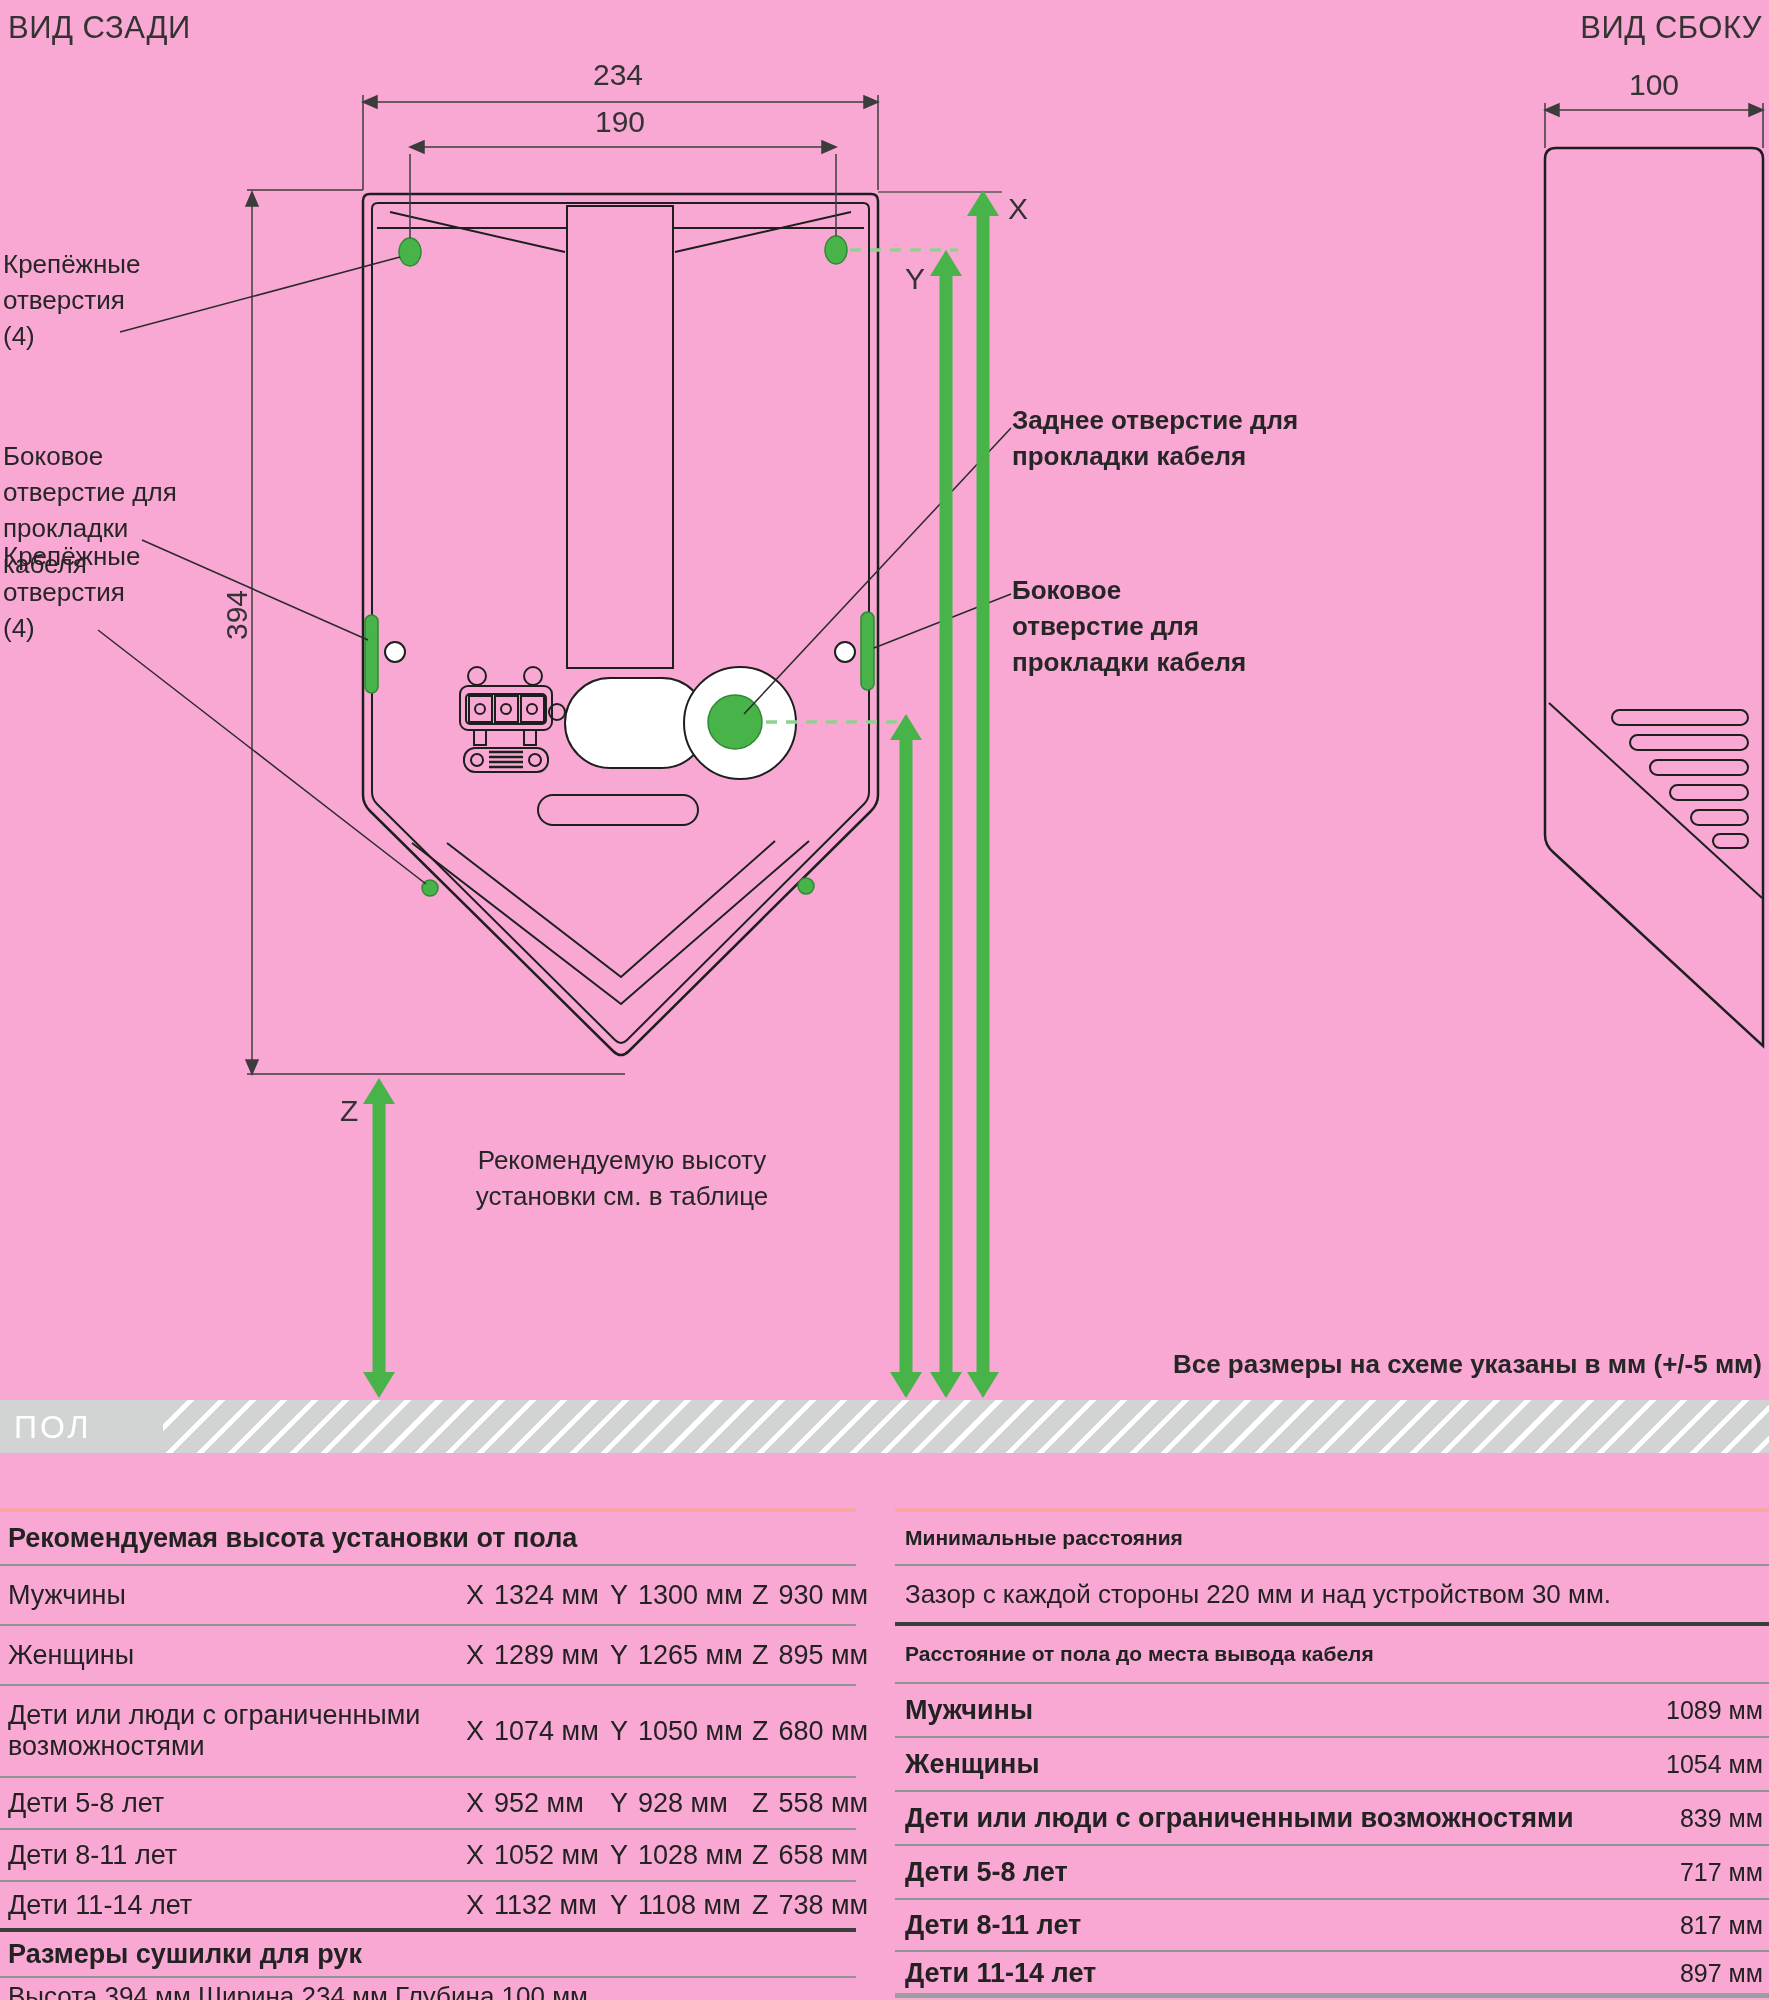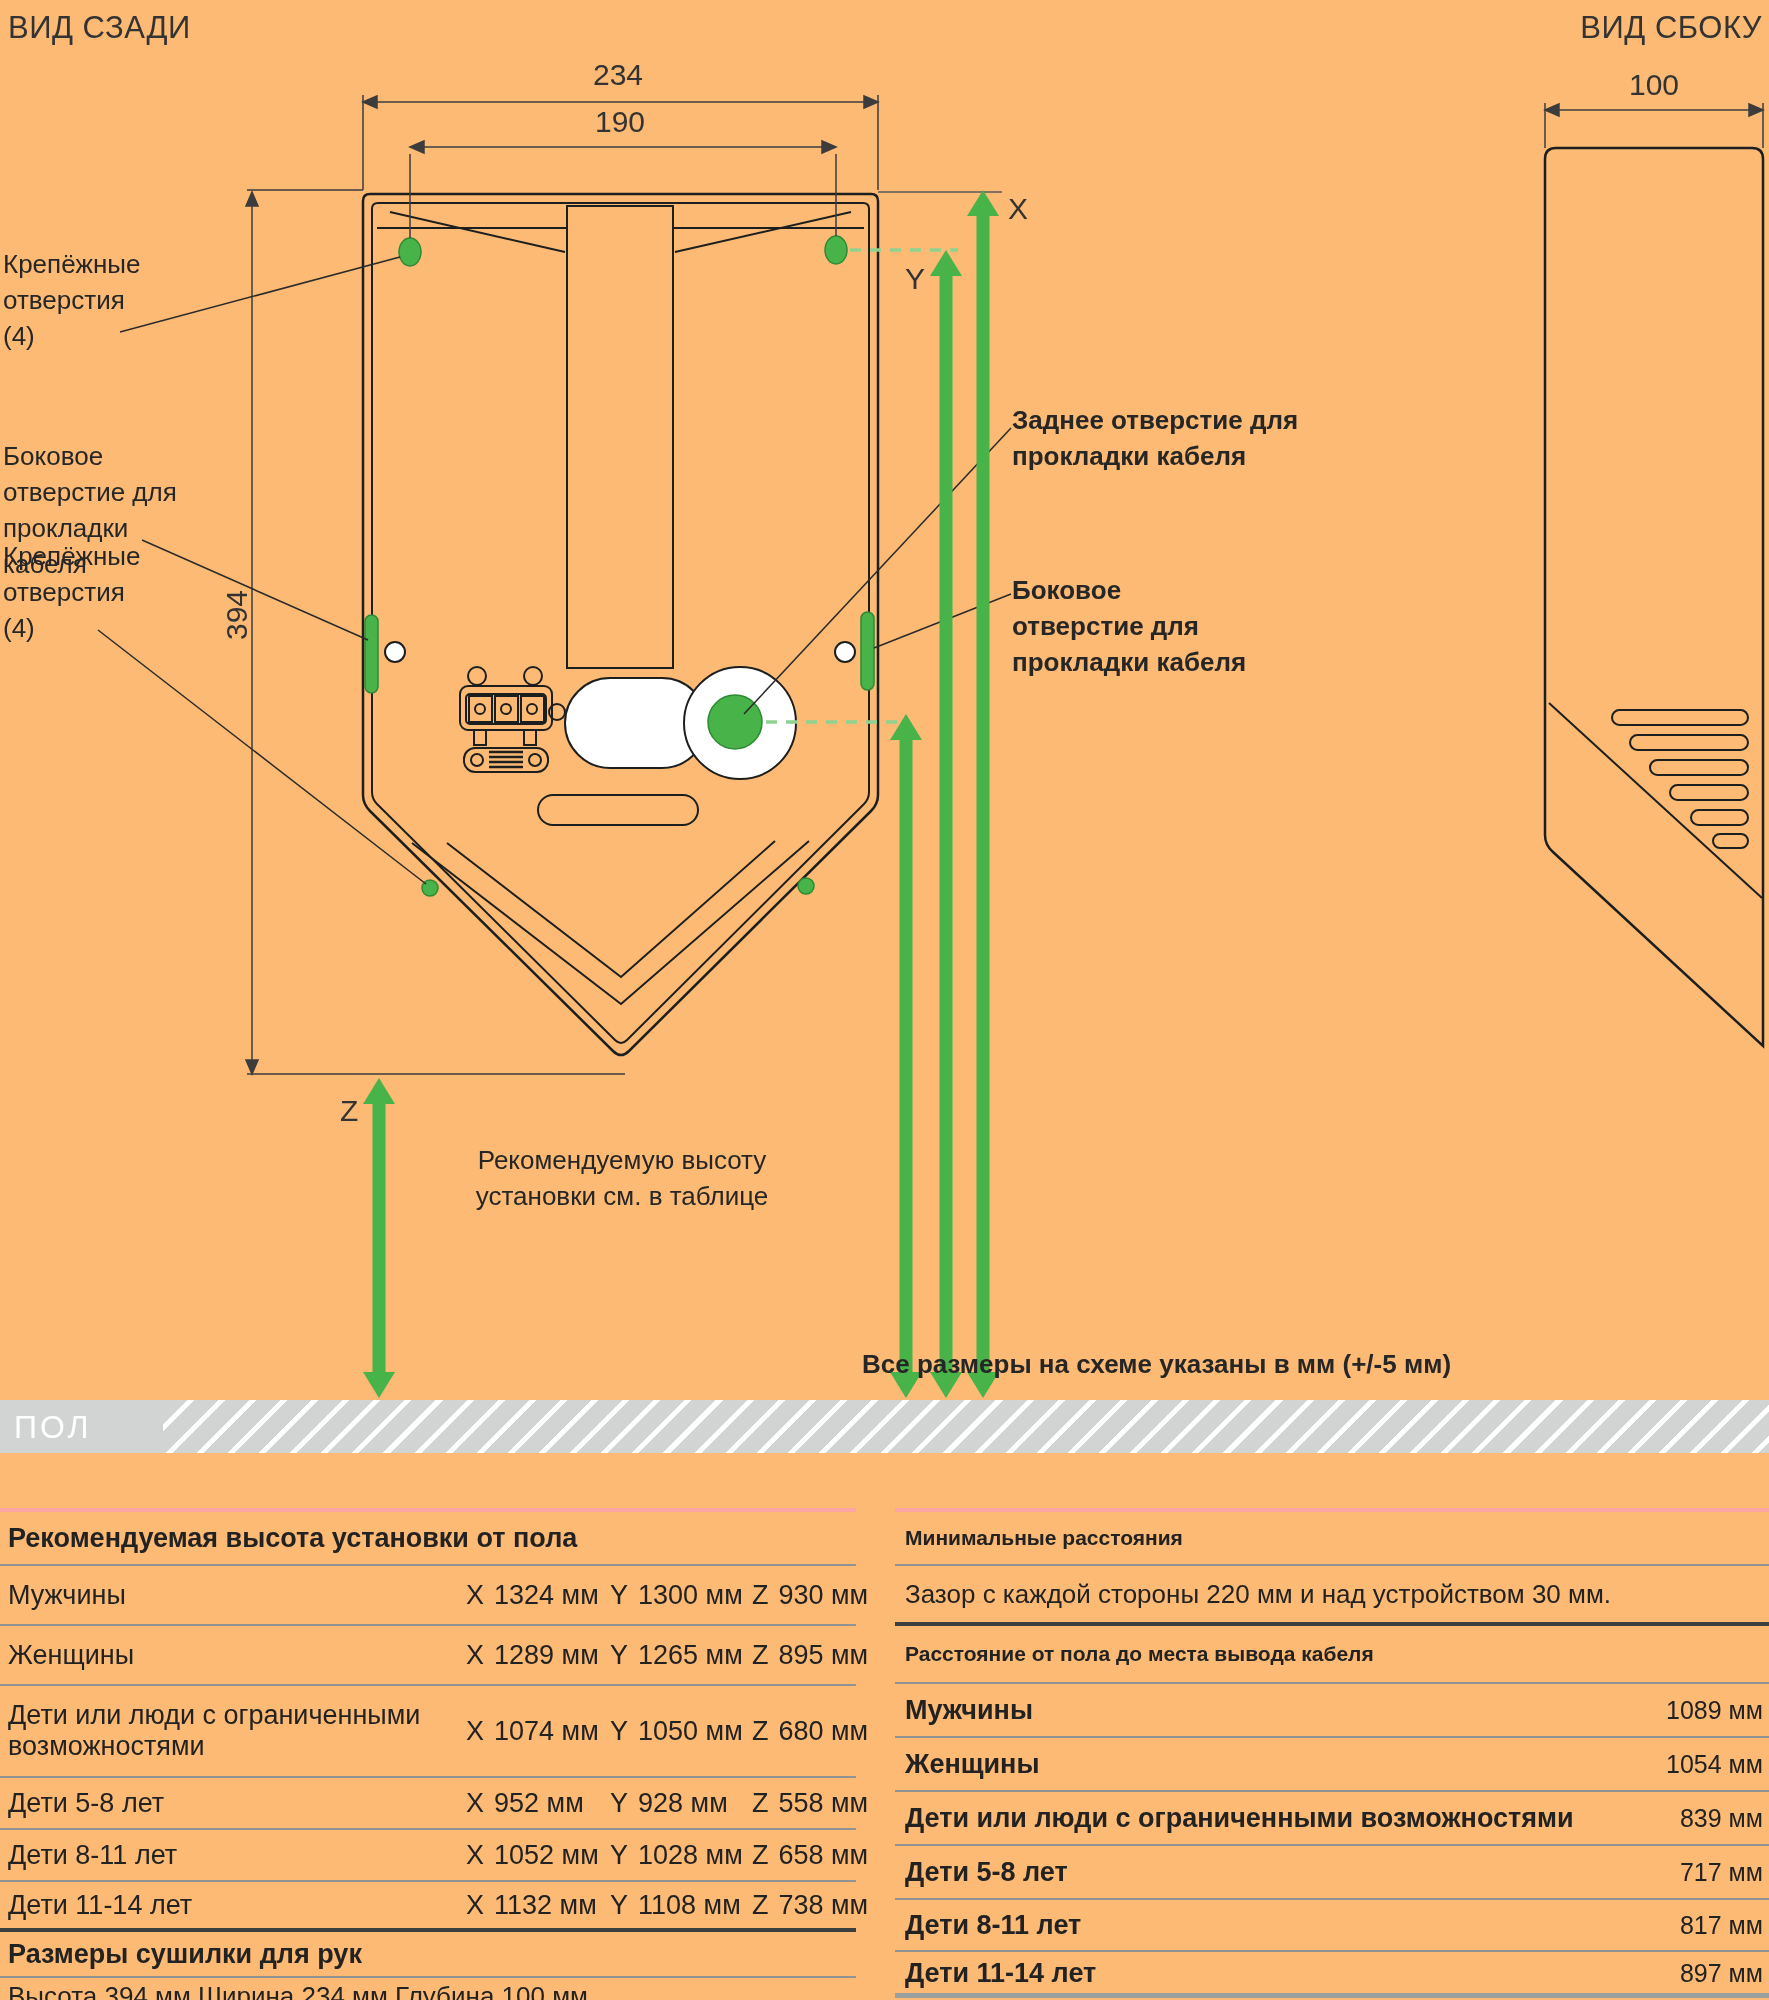--- a/index.html
+++ b/index.html
@@ -1,26 +1,26 @@
 <!DOCTYPE html>
 <html><head>
 <meta charset="utf-8">
 <style>
   html,body{margin:0;padding:0;background:#ffffff;}
-  #page{position:relative;width:1769px;height:2000px;background:#fdba74;overflow:hidden;
+  #page{position:relative;width:1769px;height:2000px;background:#f9a8d4;overflow:hidden;
         font-family:"Liberation Sans",sans-serif;color:#222;}
   .abs{position:absolute;}
   .pre{white-space:pre-line;}
   .view-title{font-size:31px;font-weight:400;letter-spacing:.5px;color:#333;}
   .dim-num{font-size:30px;color:#333;}
   .axis-letter{font-size:30px;color:#333;}
   .callout{font-size:26px;line-height:36px;color:#262626;}
   .note{font-size:26px;line-height:36px;color:#262626;}
   .center{text-align:center;}
-  .right{text-align:left;}
+  .right{text-align:right;}
   .rot90{transform:rotate(-90deg);transform-origin:center center;}
 
   
   #floor{position:absolute;left:0;top:1400px;width:1769px;height:53px;background:#d2d4d3;}
   #floor .hatch{position:absolute;left:163px;top:0;right:0;bottom:0;
       background:repeating-linear-gradient(135deg,rgba(0,0,0,0) 0 17px,#ffffff 17px 22px);}
   #floor .floor-label{position:absolute;left:14px;top:9px;font-size:32px;letter-spacing:3px;color:#ffffff;}
 
   
   .tbl{position:absolute;top:1508px;}

